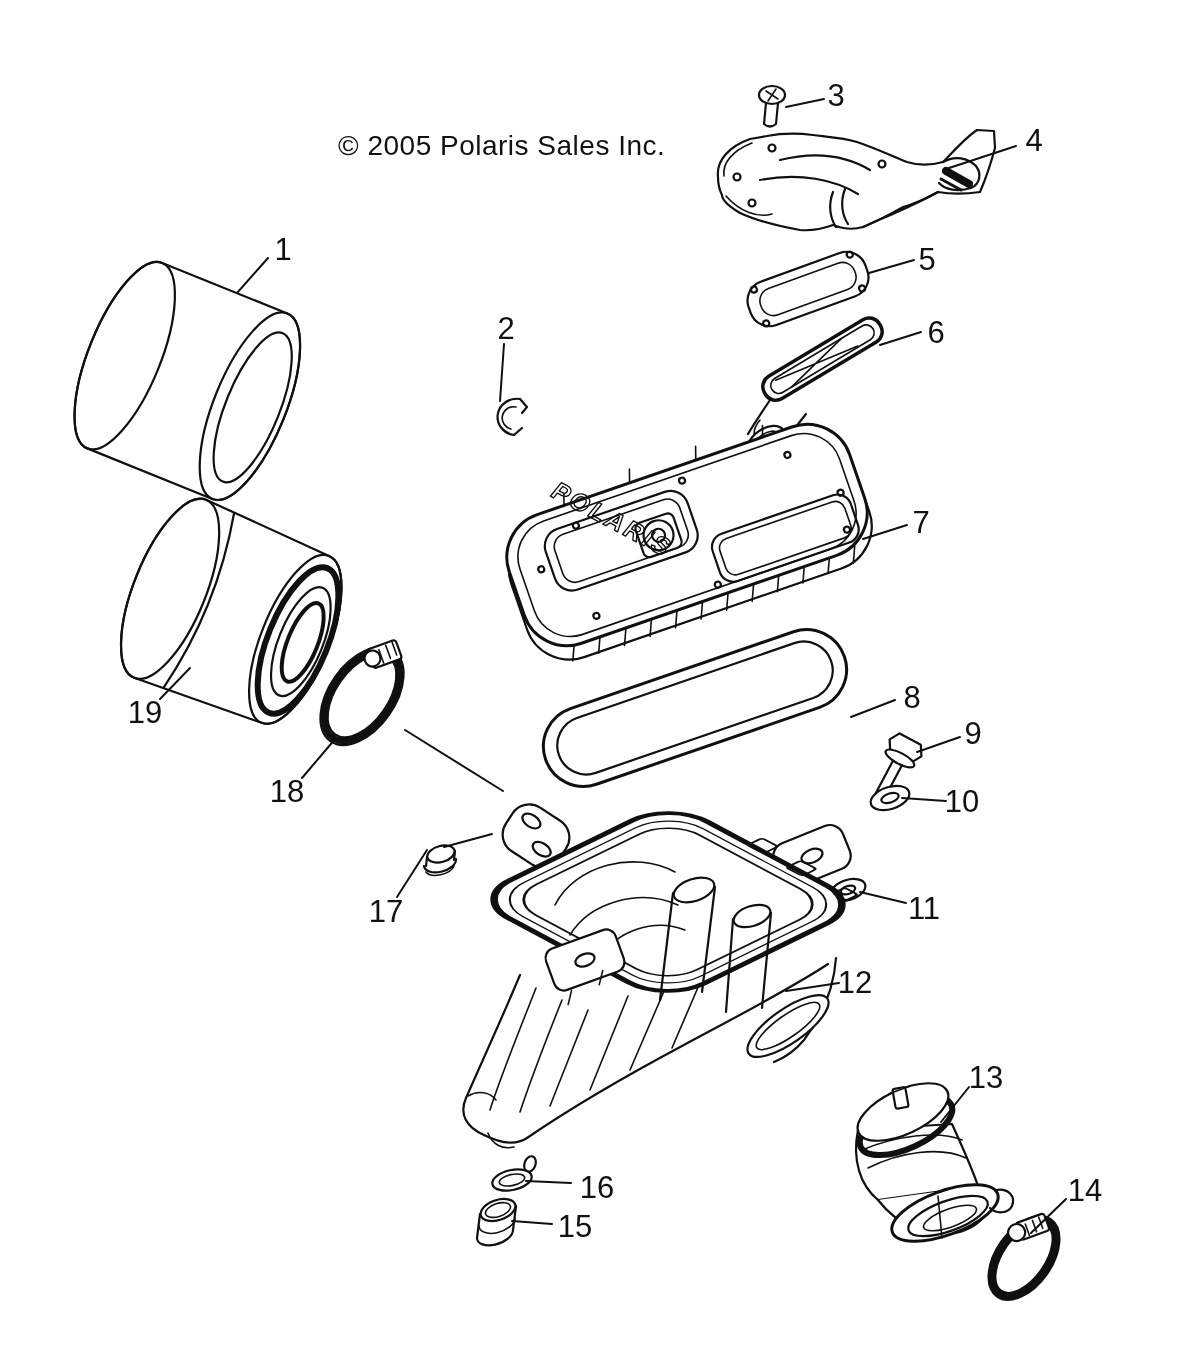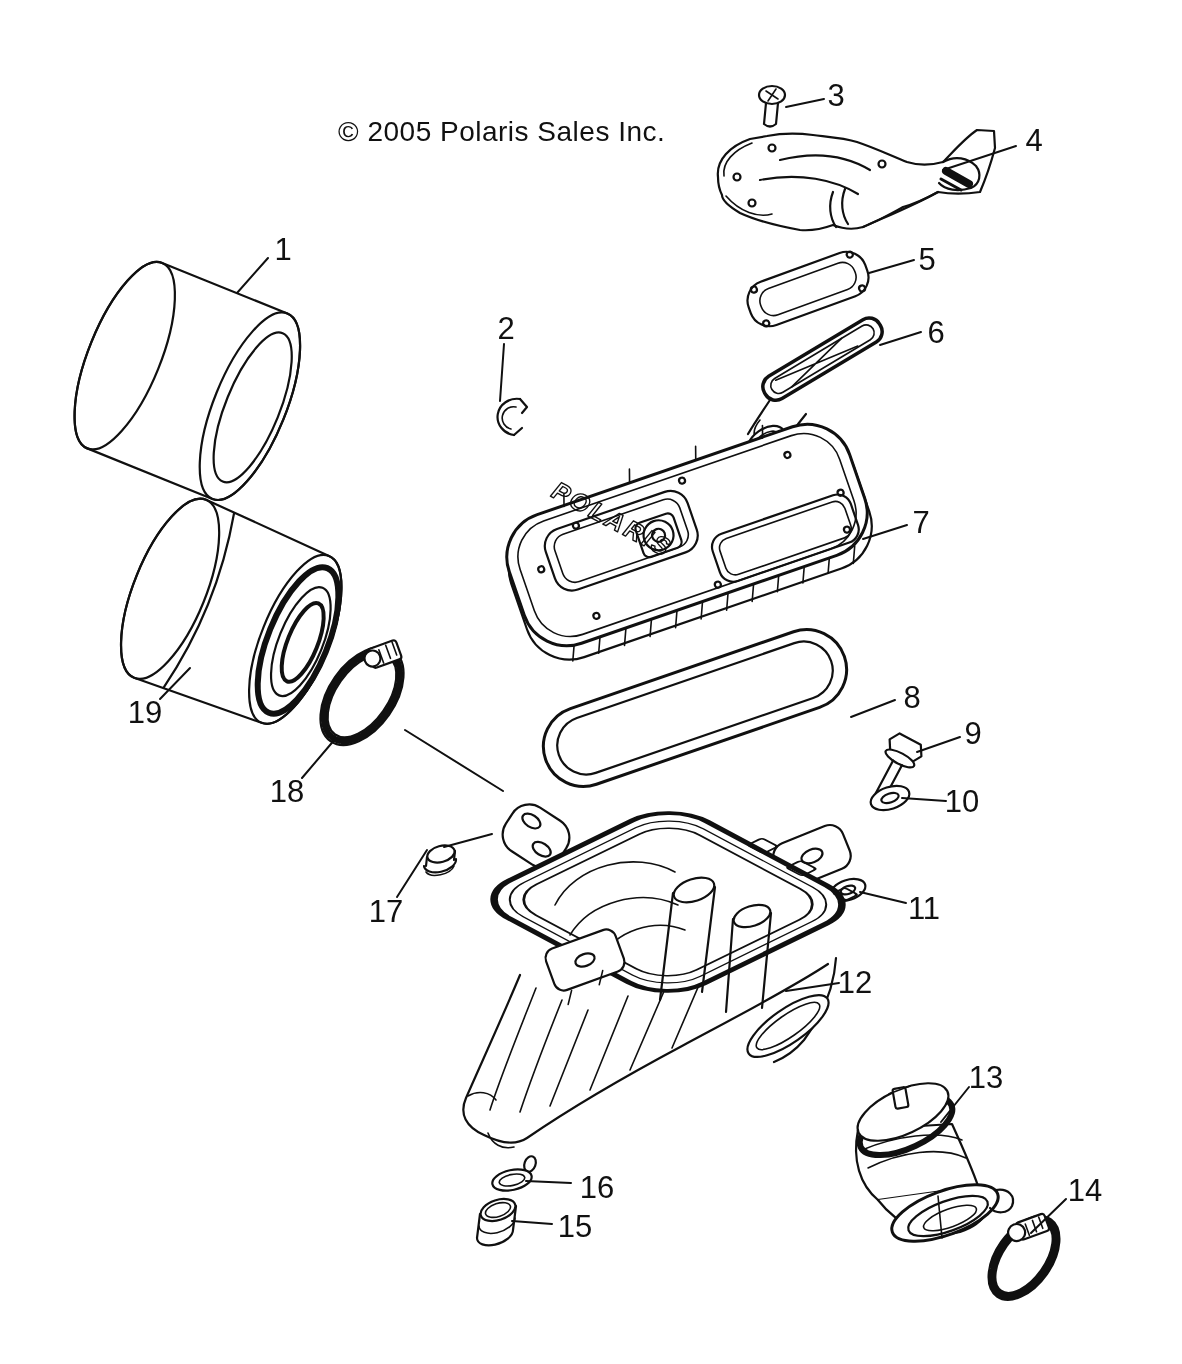--- a/index.html
+++ b/index.html
@@ -1,19 +1,19 @@
 <!DOCTYPE html>
 <html><head>
 <meta charset="utf-8">
 <title>diagram</title>
 <style>
   html,body{margin:0;padding:0;background:#ffffff;}
   .canvas{position:relative;width:1182px;height:1364px;background:#ffffff;overflow:hidden;
           font-family:"Liberation Sans", sans-serif;}
-  .copyright{position:absolute;left:338px;top:116px;font-size:28px;color:#111;
+  .copyright{position:absolute;left:338px;top:130px;font-size:28px;color:#111;
              letter-spacing:0.5px;white-space:nowrap;}
   svg{position:absolute;left:0;top:0;}
   svg *{stroke:#101010;fill:none;stroke-width:2.2;stroke-linecap:round;stroke-linejoin:round;}
   .sw3{stroke-width:3;}
   .sw35{stroke-width:3.5;}
   .sw4{stroke-width:4;}
   .sw6{stroke-width:6;}
   .thin{stroke-width:1.6;}
   .wfill{fill:#ffffff;}
   .band{stroke-width:6.5;stroke-dasharray:2.5 3;}

